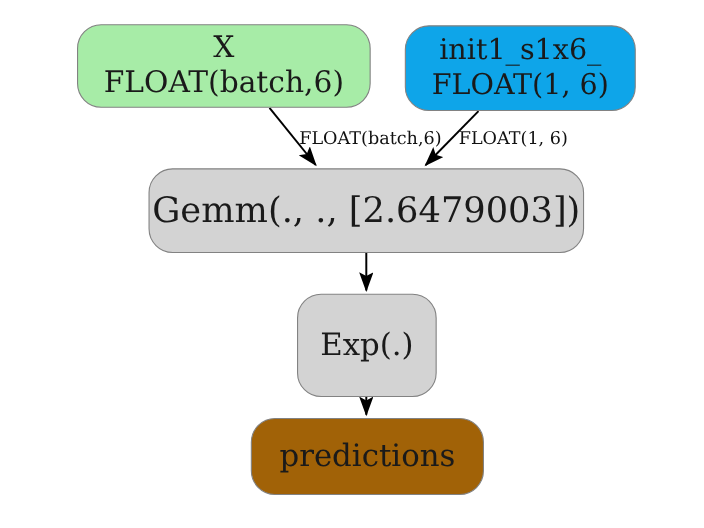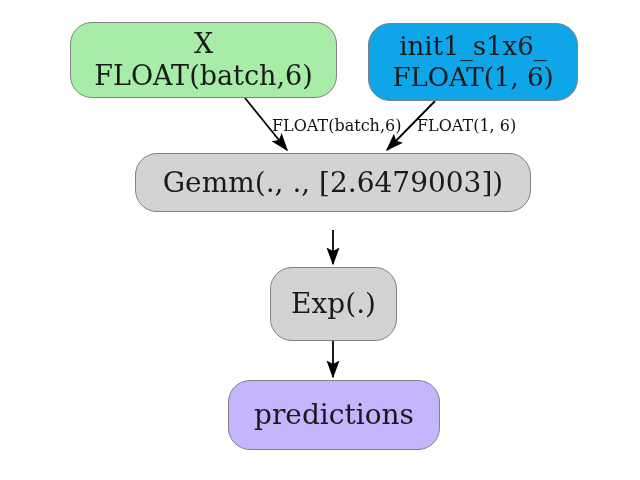--- a/index.html
+++ b/index.html
@@ -26,22 +26,22 @@
     flex-direction: column;
     align-items: center;
     justify-content: center;
     text-align: center;
     color: #1a1a1a;
     line-height: 1.18;
     white-space: nowrap;
   }
   #node-x     { left:  70px; top:  22px; width: 267px; height: 76px; font-size: 27px; }
   #node-init  { left: 368px; top:  23px; width: 210px; height: 78px; font-size: 26px; }
-  #node-gemm  { left: 135px; top: 153px; width: 396px; height: 59px; font-size: 28px; }
-  #node-exp   { left: 270px; top: 267px; width: 127px; height: 74px; font-size: 28px; }
+  #node-gemm  { left: 135px; top: 153px; width: 396px; height: 77px; font-size: 32px; }
+  #node-exp   { left: 270px; top: 267px; width: 127px; height: 94px; font-size: 28px; }
   #node-pred  { left: 228px; top: 380px; width: 212px; height: 70px; font-size: 28px; }
   .edge-label {
     position: absolute;
     font-size: 16px;
     color: #111111;
     white-space: nowrap;
   }
   #edge-label-x    { left: 272px; top: 116px; }
   #edge-label-init { left: 417px; top: 116px; }
 </style>
@@ -73,21 +73,21 @@
   </div>
 
   <div class="node" id="node-gemm" style="background: rgb(211, 211, 211);">
     <span>Gemm(., ., [2.6479003])</span>
   </div>
 
   <div class="node" id="node-exp" style="background: rgb(211, 211, 211);">
     <span>Exp(.)</span>
   </div>
 
-  <div class="node" id="node-pred" style="background: #c4b5fd;">
+  <div class="node" id="node-pred" style="background: #a16207;">
     <span>predictions</span>
   </div>
 
   <div class="edge-label" id="edge-label-x">FLOAT(batch,6)</div>
 
   <div class="edge-label" id="edge-label-init">FLOAT(1, 6)</div>
 
 </div>
 
 </body></html>

